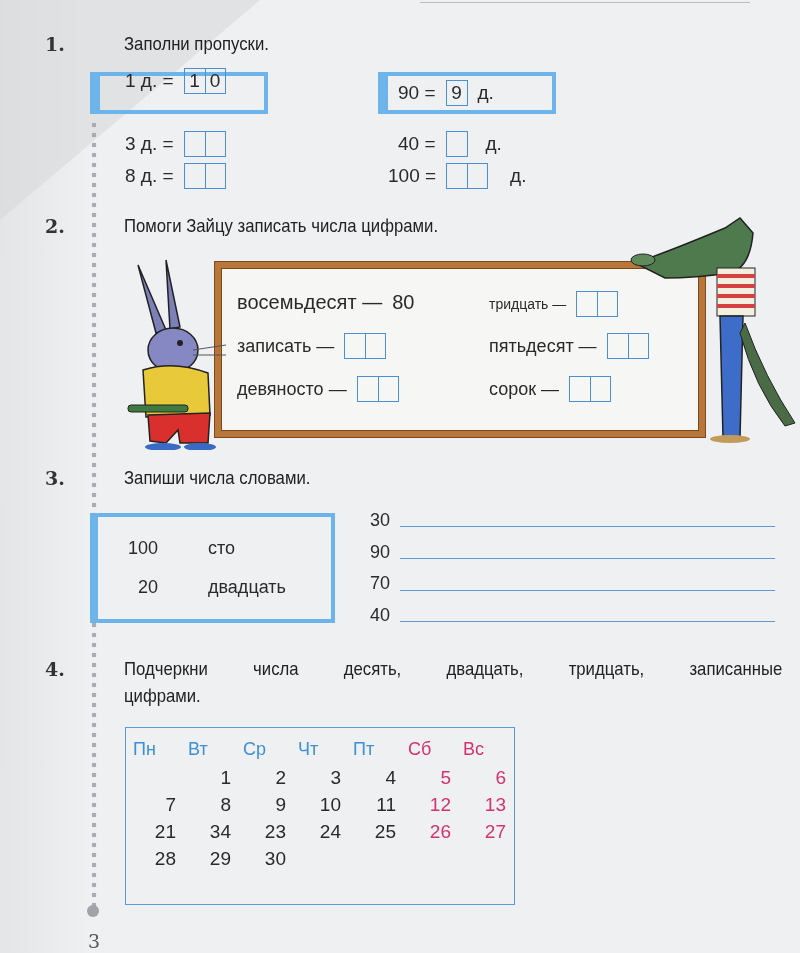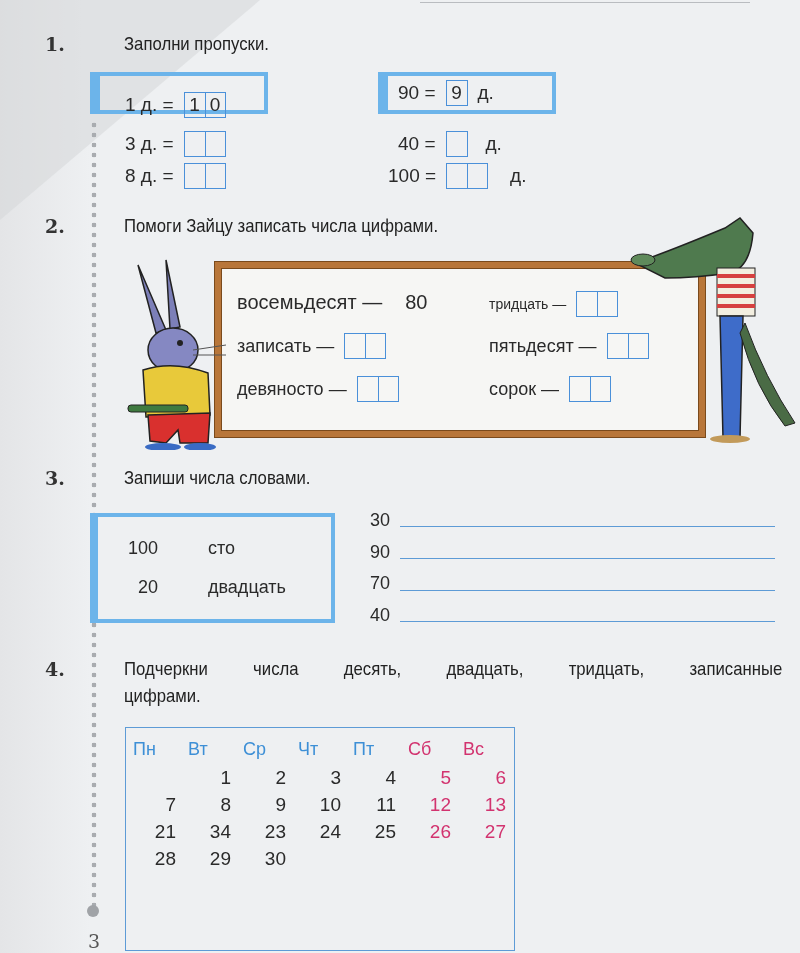--- a/index.html
+++ b/index.html
@@ -19,42 +19,42 @@
   .num { position:absolute; font-family:"DejaVu Serif", serif; font-weight:bold; font-size:19px; color:#333; }
   .task { position:absolute; font-family:"Liberation Sans Narrow","Liberation Sans", sans-serif; font-size:19px; color:#222; transform:scaleX(.88); transform-origin:left; }
   .frame { position:absolute; border:4px solid #6cb4ea; border-left-width:10px; box-sizing:border-box; }
   .row { position:absolute; font-size:19px; display:flex; align-items:center; gap:10px; white-space:nowrap; }
   .cells { display:inline-flex; border:1px solid #4a90d9; height:24px; }
   .cells span { width:20px; height:24px; box-sizing:border-box; display:flex; align-items:center; justify-content:center; font-size:19px; }
   .cells span + span { border-left:1px solid #4a90d9; }
   .board { position:absolute; left:215px; top:262px; width:490px; height:175px; border:6px solid #b8763a; box-sizing:border-box; background:#f6f6f4; box-shadow:inset 0 0 0 1px #7a4a1c, 0 0 0 1px #7a4a1c; }
   .wline { position:absolute; height:1px; background:#5d9bd6; }
   .wnum { position:absolute; font-size:18px; }
-  .cal { position:absolute; left:125px; top:727px; width:390px; height:224px; border:1px solid #5d9bd6; box-sizing:border-box; }
+  .cal { position:absolute; left:125px; top:727px; width:390px; height:178px; border:1px solid #5d9bd6; box-sizing:border-box; }
   .cal table { border-collapse:collapse; position:absolute; left:3px; top:6px; }
   .cal td { width:55px; height:27px; text-align:right; padding:0 8px 0 0; font-size:19px; box-sizing:border-box; }
   .cal th { width:55px; height:28px; font-weight:normal; font-size:18px; text-align:left; padding-left:4px; }
   .wk { color:#3d8fd6; } .we { color:#d2336f; }
   .pagenum { position:absolute; left:88px; top:930px; font-family:"DejaVu Serif", serif; font-size:19px; color:#555; }
   .illu { position:absolute; }
 </style>
 </head>
 <body>
 
 <div class="corner2"></div>
 <div class="corner"></div>
 <div class="topline"></div>
 <div class="dots"></div>
 <div class="bigdot"></div>
 
 <div class="num" style="left:45px;top:33px">1.</div>
 <div class="task" style="left:124px;top:33px">Заполни пропуски.</div>
 
 <div class="frame" style="left:90px;top:72px;width:178px;height:42px"></div>
-<div class="row" style="left:125px;top:92px">
+<div class="row" style="left:125px;top:68px">
   <span>1 д. =</span>
   <span class="cells">
     <span>1</span>
     <span>0</span>
   </span>
 </div>
 <div class="row" style="left:125px;top:131px">
   <span>3 д. =</span>
   <span class="cells">
       <span></span>
@@ -92,21 +92,21 @@
     </span>
   <span style="margin-left:12px">д.</span>
 </div>
 
 <div class="num" style="left:45px;top:215px">2.</div>
 <div class="task" style="left:124px;top:215px">Помоги Зайцу записать числа цифрами.</div>
 
 <div class="board"></div>
 <div class="row" style="left:237px;top:291px;font-size:20px">
   <span>восемьдесят —</span>
-  <span style="margin-left:13px">80</span>
+  <span style="margin-left:0">80</span>
 </div>
 <div class="row" style="left:489px;top:291px;font-size:14px">
   <span>тридцать —</span>
   <span class="cells">
       <span></span>
       <span></span>
     </span>
 </div>
 <div class="row" style="left:237px;top:333px;font-size:18px">
   <span>записать —</span>

